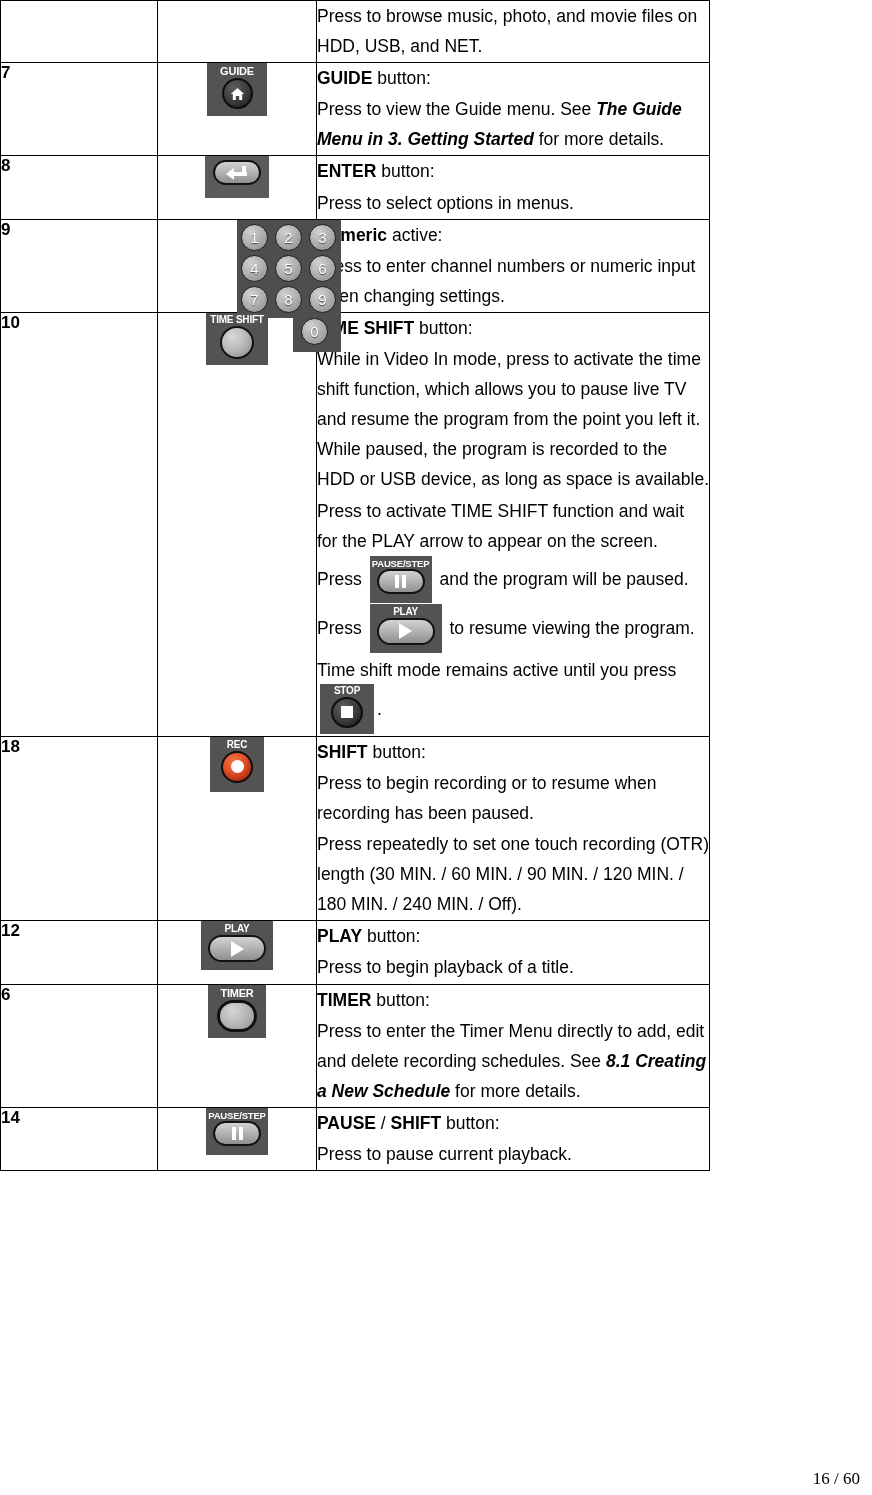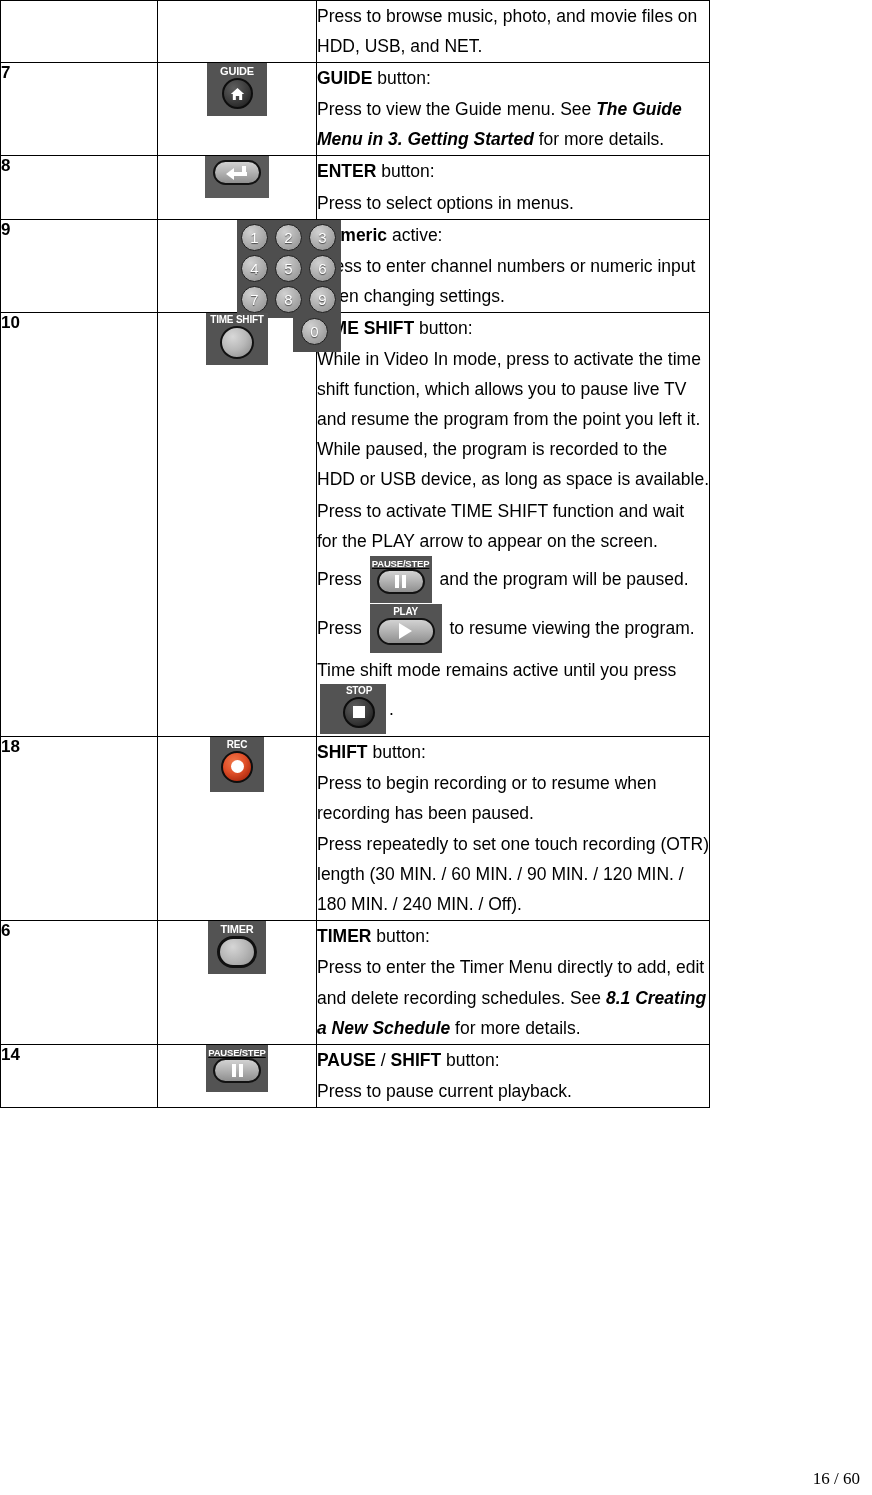--- a/index.html
+++ b/index.html
@@ -177,27 +177,27 @@
     width: 0; height: 0;
     border-left: 13px solid #ffffff;
     border-top: 8px solid transparent;
     border-bottom: 8px solid transparent;
   }
 
   .ic-timer { width: 58px; height: 48px; padding: 3px 0 2px 0; }
   .ic-timer .btn-cap { font-size: 11px; }
   .ic-timer .btn-body { width: 40px; height: 32px; margin-top: 1px; }
 
-  .ic-pause { width: 62px; height: 42px; padding: 3px 0 2px 0; text-decoration: underline; }
+  .ic-pause { width: 62px; height: 42px; padding: 3px 0 2px 0; }
   .ic-pause .btn-cap { font-size: 9.5px; }
   .ic-pause .btn-body { width: 48px; height: 25px; margin-top: 1px; }
   .pausebars { display: flex; gap: 3px; }
   .pausebars i { display: block; width: 4px; height: 13px; background: #ffffff; }
 
-  .ic-stop { width: 54px; height: 46px; padding: 2px 0 2px 12px; }
+  .ic-stop { width: 54px; height: 46px; padding: 2px 0 2px 0; }
   .ic-stop .btn-cap { font-size: 10px; }
   .ic-stop .btn-body { width: 32px; height: 31px; margin-top: 1px; }
   .stop-sq { width: 12px; height: 12px; background: #ffffff; }
 
   .enter-arrow { position: relative; width: 22px; height: 14px; }
   .enter-arrow .shaft {
     position: absolute; right: 2px; top: 0; width: 4px; height: 10px; background: #ffffff;
   }
   .enter-arrow .bar {
     position: absolute; left: 6px; top: 6px; width: 15px; height: 4px; background: #ffffff;
@@ -354,20 +354,37 @@
             </span>
           </span>
         </td>
         <td class="col-desc">
           <p><span class="b">SHIFT</span><span> button:</span></p>
           <p><span>Press to begin recording or to resume when recording has been paused.</span></p>
           <p><span>Press repeatedly to set one touch recording (OTR) length (30 MIN. / 60 MIN. / 90 MIN. / 120 MIN. / 180 MIN. /  240 MIN. /  Off).</span></p>
         </td>
       </tr>
 
+      <tr>
+        <td class="col-num">12</td>
+        <td class="col-icon">
+          <span class="btn-icon ic-play">
+            <span class="btn-cap">PLAY</span>
+            <span class="btn-body pill">
+              <span class="glyph">
+                  <span class="tri-right"></span>
+                </span>
+            </span>
+          </span>
+        </td>
+        <td class="col-desc">
+          <p><span class="b">PLAY</span><span> button:</span></p>
+          <p><span>Press to begin playback of a title.</span></p>
+        </td>
+      </tr>
 
       <tr>
         <td class="col-num">6</td>
         <td class="col-icon">
           <span class="btn-icon ic-timer">
             <span class="btn-cap">TIMER</span>
             <span class="btn-body squircle"></span>
           </span>
         </td>
         <td class="col-desc">

